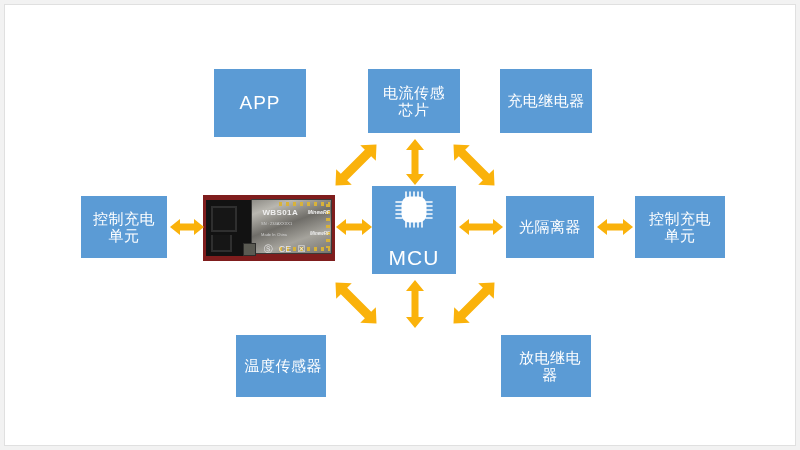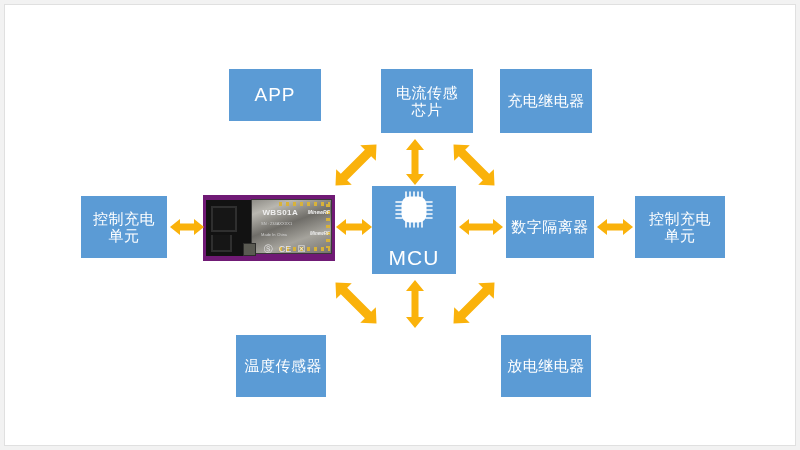--- a/index.html
+++ b/index.html
@@ -34,21 +34,21 @@
     flex-direction:column;
     justify-content:center;
     gap:14px;
   }
   #mcu-node .mcu-text{font-size:21px;letter-spacing:1px;margin-top:2px;}
   .chip-ic{width:46px;height:40px;display:block;}
 
   
   #module-photo{
     position:absolute;
-    background:#701a75;
+    background:#7f1d1d;
     box-sizing:border-box;
     overflow:hidden;
   }
   .mod-shield{
     position:absolute;left:36%;top:6%;width:62%;height:84%;
     background:linear-gradient(160deg,#8e8c86 0%,#b9b7b0 18%,#6f6d68 45%,#a5a39c 70%,#76746f 100%);
     border:1px solid #3a3a38;
     box-sizing:border-box;
   }
   .mod-black{
@@ -95,25 +95,25 @@
 
   
   .arrow{position:absolute;}
   .arrow svg{display:block;overflow:visible;}
 </style>
 </head>
 <body>
 
 <div id="slide">
 
-  <div class="node" id="n-app" style="left:224px;top:64px;width:92px;height:52px;">
+  <div class="node" id="n-app" style="left:209px;top:64px;width:92px;height:68px;">
     <span class="lbl app-lbl">APP</span>
   </div>
 
-  <div class="node" id="n-current" style="left:363px;top:64px;width:92px;height:64px;margin-left:13px;">
+  <div class="node" id="n-current" style="left:363px;top:64px;width:92px;height:64px;">
     <span class="lbl cn" style="max-width:74px;">电流传感芯片</span>
   </div>
 
   <div class="node" id="n-chgrelay" style="left:495px;top:64px;width:92px;height:64px;">
     <span class="lbl cn">充电继电器</span>
   </div>
 
   <div class="node" id="n-ccu-left" style="left:76px;top:191px;width:86px;height:62px;">
     <span class="lbl cn" style="max-width:68px;">控制充电单元</span>
   </div>
@@ -165,33 +165,33 @@
           <line x1="35" y1="24" x2="41" y2="24"></line>
           <line x1="35" y1="28" x2="41" y2="28"></line>
         </g>
         <rect x="11.5" y="7.5" width="23" height="24" rx="7" ry="7" fill="#ffffff" stroke="#ffffff" stroke-width="2"></rect>
       </svg>
     </span>
     <span class="mcu-text">MCU</span>
   </div>
 
   <div class="node" id="n-opto" style="left:501px;top:191px;width:88px;height:62px;">
-    <span class="lbl cn">数字隔离器</span>
+    <span class="lbl cn">光隔离器</span>
   </div>
 
   <div class="node" id="n-ccu-right" style="left:630px;top:191px;width:90px;height:62px;">
     <span class="lbl cn" style="max-width:70px;">控制充电单元</span>
   </div>
 
   <div class="node" id="n-temp" style="left:231px;top:330px;width:90px;height:62px;justify-content:flex-end;">
     <span class="lbl cn">温度传感器</span>
   </div>
 
 
-  <div class="node" id="n-dischg" style="left:496px;top:330px;width:90px;height:62px;">
+  <div class="node" id="n-dischg" style="left:496px;top:330px;width:90px;height:62px;padding-left:8px;">
     <span class="lbl cn">放电继电器</span>
   </div>
 
   <div class="arrow" style="left:320px;top:136px;width:62px;height:48px;">
     <svg viewBox="0 0 62 48" width="62" height="48">
       <g transform="rotate(-45 31 24)">
         <path d="M2 24 L14 13 L14 19.5 L48 19.5 L48 13 L60 24 L48 35 L48 28.5 L14 28.5 L14 35 Z" fill="#fab20b"></path>
       </g>
     </svg>
   </div>

